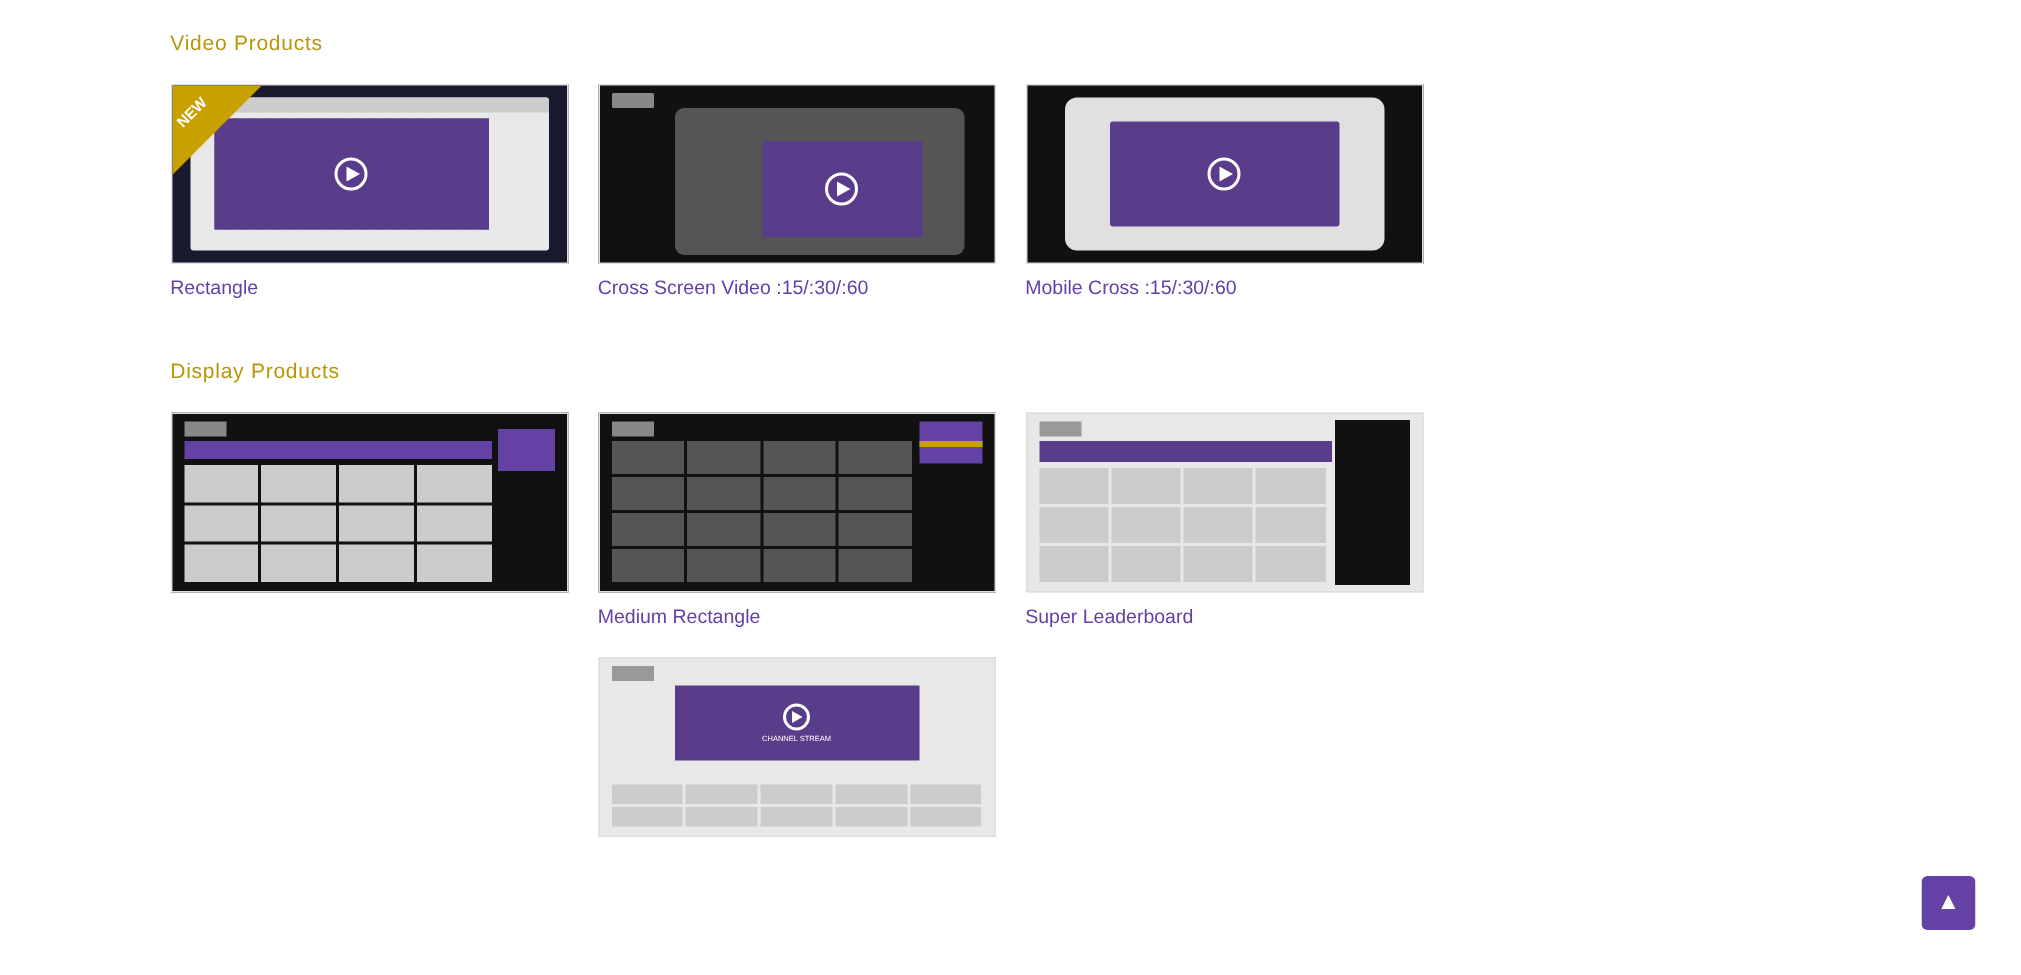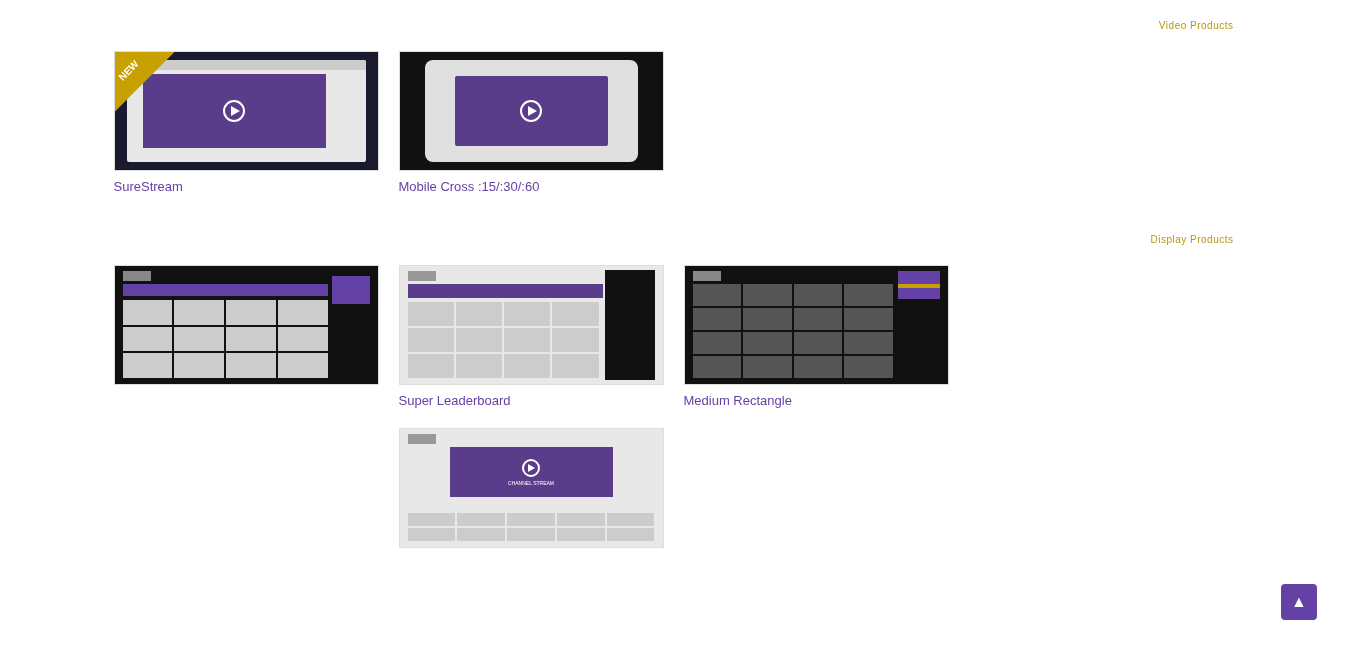--- a/index.html
+++ b/index.html
@@ -11,22 +11,22 @@
       position: relative;
     }
 
     .page-container {
       max-width: 1200px;
       margin: 0 auto;
       padding: 20px 40px 40px;
     }
 
     .section-title {
-      text-align: right;
-      font-size: 10px;
+      text-align: left;
+      font-size: 14px;
       color: #b8960a;
       margin-bottom: 20px;
       font-weight: normal;
       letter-spacing: 0.5px;
     }
 
     .product-grid {
       display: grid;
       grid-template-columns: repeat(4, 1fr);
       gap: 20px;
@@ -500,23 +500,34 @@
       <div class="product-thumbnail thumb-surestream">
         <div class="new-badge"></div>
         <span class="new-badge-text">NEW</span>
         <div class="ss-browser">
           <div class="ss-diag"></div>
           <div class="ss-video">
             <div class="play-btn"></div>
           </div>
         </div>
       </div>
-      <div class="product-label">SureStream</div>
+      <div class="product-label">Rectangle</div>
     </div>
 
+    <div class="product-item">
+      <div class="product-thumbnail thumb-cross">
+        <div class="twitch-logo"></div>
+        <div class="cs-phone">
+          <div class="cs-screen">
+            <div class="play-btn"></div>
+          </div>
+        </div>
+      </div>
+      <div class="product-label">Cross Screen Video :15/:30/:60</div>
+    </div>
 
 
     <div class="product-item">
       <div class="product-thumbnail thumb-mobile">
         <div class="mv-phone">
           <div class="mv-screen">
             <div class="play-btn"></div>
           </div>
         </div>
       </div>
@@ -546,67 +557,67 @@
           <div class="su-grid-cell"></div>
           <div class="su-grid-cell"></div>
           <div class="su-grid-cell"></div>
           <div class="su-grid-cell"></div>
           <div class="su-grid-cell"></div>
         </div>
       </div>
     </div>
 
     <div class="product-item">
+      <div class="product-thumbnail thumb-medrect">
+        <div class="twitch-logo"></div>
+        <div class="mr-purple"></div>
+        <div class="mr-yellow-bar"></div>
+        <div class="mr-grid">
+          <div class="mr-grid-cell"></div>
+          <div class="mr-grid-cell"></div>
+          <div class="mr-grid-cell"></div>
+          <div class="mr-grid-cell"></div>
+          <div class="mr-grid-cell"></div>
+          <div class="mr-grid-cell"></div>
+          <div class="mr-grid-cell"></div>
+          <div class="mr-grid-cell"></div>
+          <div class="mr-grid-cell"></div>
+          <div class="mr-grid-cell"></div>
+          <div class="mr-grid-cell"></div>
+          <div class="mr-grid-cell"></div>
+          <div class="mr-grid-cell"></div>
+          <div class="mr-grid-cell"></div>
+          <div class="mr-grid-cell"></div>
+          <div class="mr-grid-cell"></div>
+        </div>
+      </div>
+      <div class="product-label">Medium Rectangle</div>
+    </div>
+
+    <div class="product-item">
       <div class="product-thumbnail thumb-superleader">
         <div class="twitch-logo"></div>
         <div class="sl-bar"></div>
         <div class="sl-sidebar"></div>
         <div class="sl-grid">
           <div class="sl-grid-cell"></div>
           <div class="sl-grid-cell"></div>
           <div class="sl-grid-cell"></div>
           <div class="sl-grid-cell"></div>
           <div class="sl-grid-cell"></div>
           <div class="sl-grid-cell"></div>
           <div class="sl-grid-cell"></div>
           <div class="sl-grid-cell"></div>
           <div class="sl-grid-cell"></div>
           <div class="sl-grid-cell"></div>
           <div class="sl-grid-cell"></div>
           <div class="sl-grid-cell"></div>
         </div>
       </div>
       <div class="product-label">Super Leaderboard</div>
-    </div>
-
-    <div class="product-item">
-      <div class="product-thumbnail thumb-medrect">
-        <div class="twitch-logo"></div>
-        <div class="mr-purple"></div>
-        <div class="mr-yellow-bar"></div>
-        <div class="mr-grid">
-          <div class="mr-grid-cell"></div>
-          <div class="mr-grid-cell"></div>
-          <div class="mr-grid-cell"></div>
-          <div class="mr-grid-cell"></div>
-          <div class="mr-grid-cell"></div>
-          <div class="mr-grid-cell"></div>
-          <div class="mr-grid-cell"></div>
-          <div class="mr-grid-cell"></div>
-          <div class="mr-grid-cell"></div>
-          <div class="mr-grid-cell"></div>
-          <div class="mr-grid-cell"></div>
-          <div class="mr-grid-cell"></div>
-          <div class="mr-grid-cell"></div>
-          <div class="mr-grid-cell"></div>
-          <div class="mr-grid-cell"></div>
-          <div class="mr-grid-cell"></div>
-        </div>
-      </div>
-      <div class="product-label">Medium Rectangle</div>
     </div>
 
   </div>
 
   <div class="bottom-single">
 
     <div></div>
 
     <div class="product-item">
       <div class="product-thumbnail thumb-channel">

